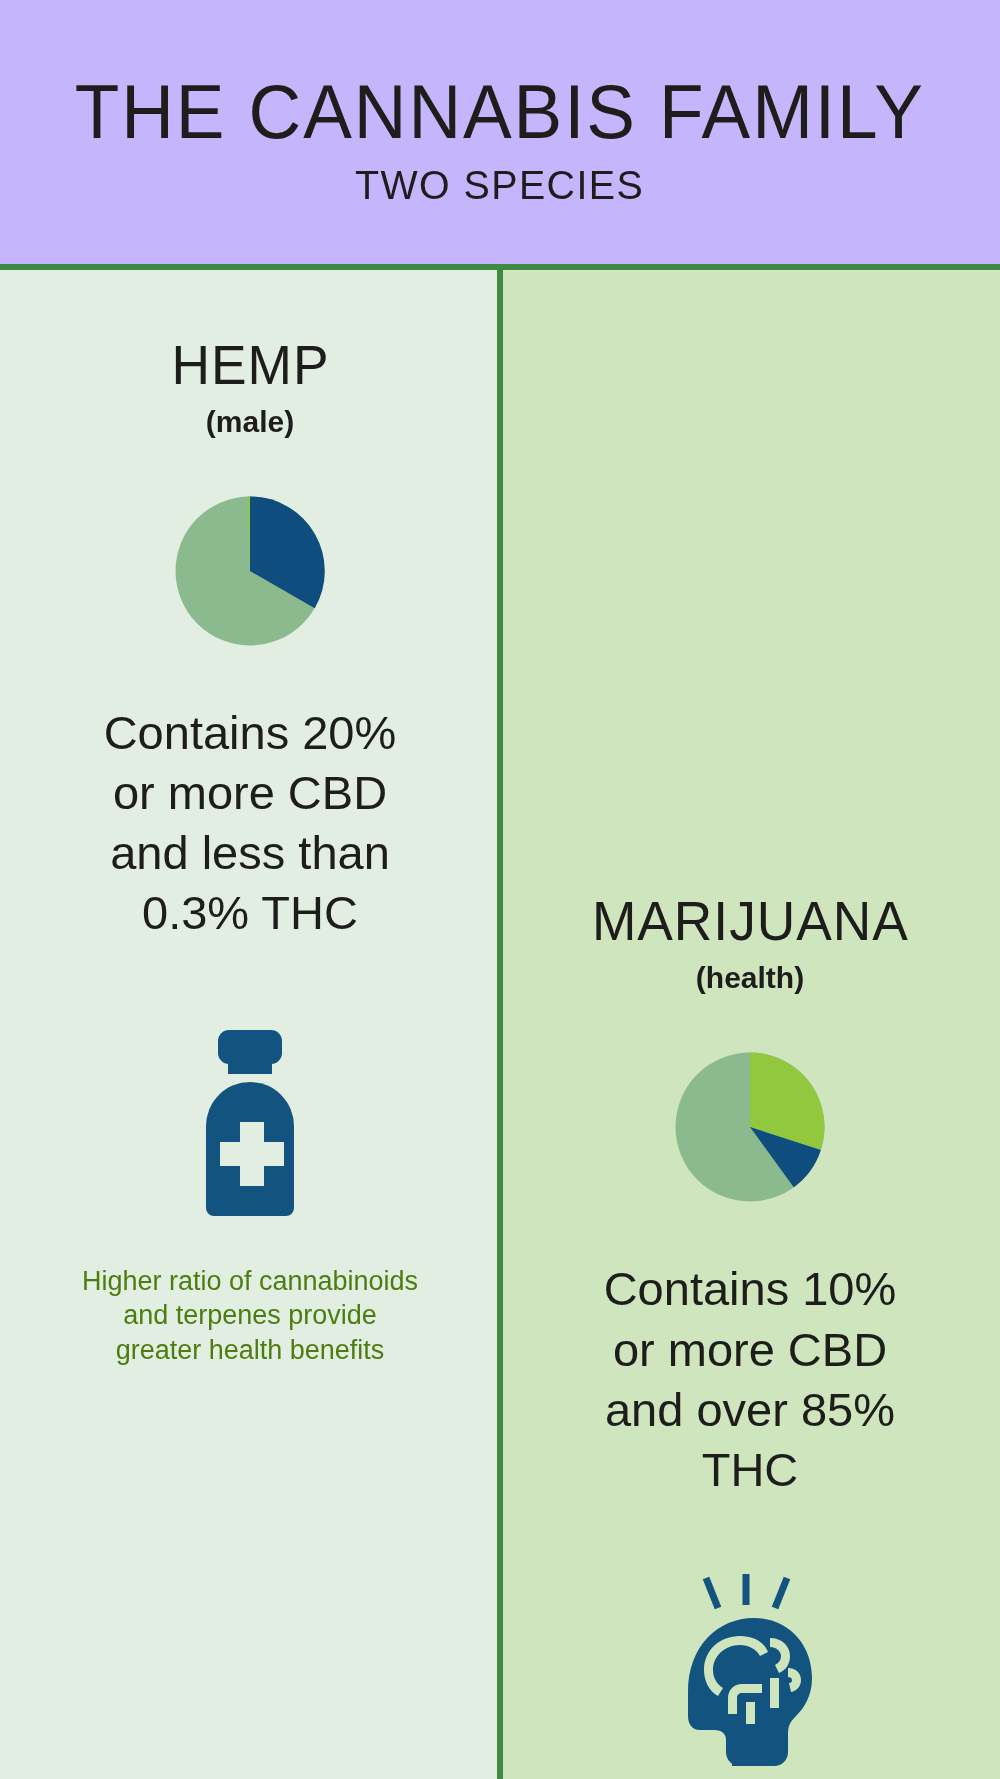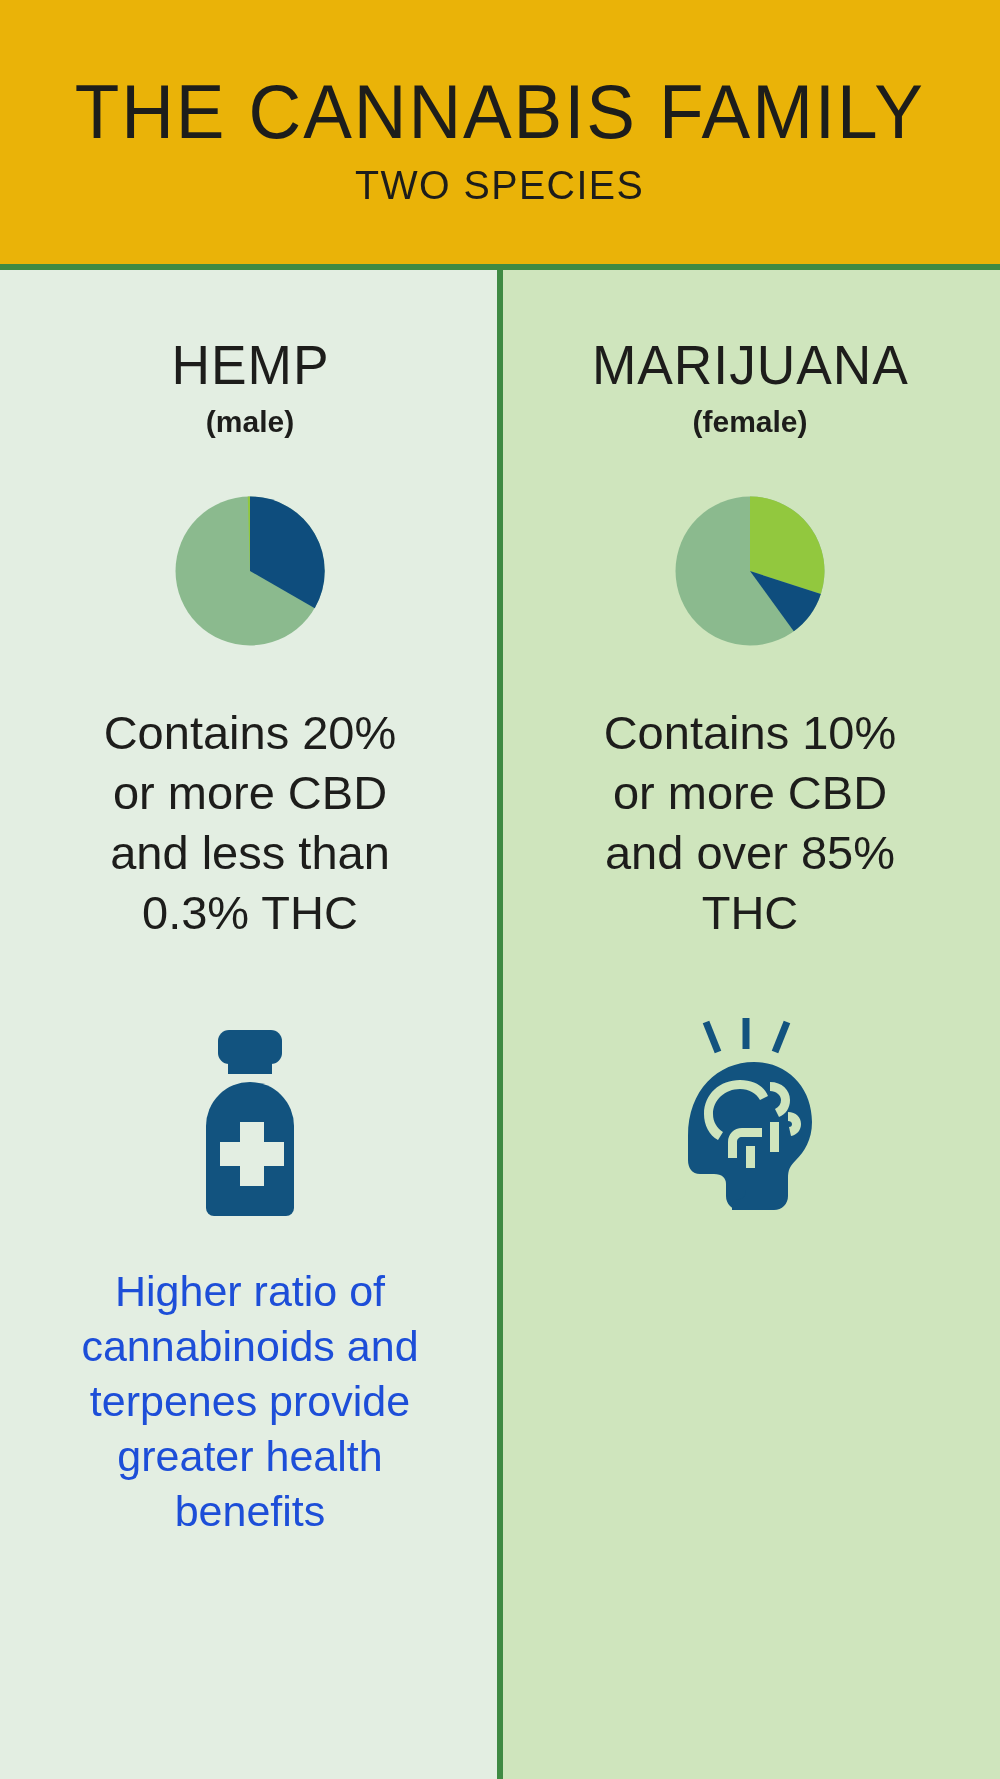--- a/index.html
+++ b/index.html
@@ -15,21 +15,21 @@
     height:1779px;
     overflow:hidden;
     background:#d9e8c9;
   }
 
   
   .header {
     position:absolute;
     left:0; top:0;
     width:1000px; height:264px;
-    background:#eab308;
+    background:#c4b5fd;
     display:flex;
     flex-direction:column;
     align-items:center;
     justify-content:center;
     padding-top:18px;
     z-index:5;
   }
   .header-title {
     font-family:"Liberation Sans Narrow","Liberation Sans", sans-serif;
     font-size:76px;
@@ -70,21 +70,21 @@
   .col {
     position:relative;
     width:50%;
     height:100%;
     padding:0 34px;
     display:flex;
     flex-direction:column;
     align-items:center;
   }
   .col-hemp { background:#e3eee2; }
-  .col-marijuana { background:#cfe5bd; }
+  .col-marijuana { background:#cfe5bd;justify-content:flex-end; }
 
   .col-divider {
     position:absolute;
     left:497px; top:270px;
     width:6px; height:1509px;
     background:#3f8a43;
     z-index:7;
   }
 
   
@@ -135,23 +135,23 @@
     color:#1d1d1b;
     text-align:center;
     line-height:1.28;
     margin-top:56px;
     max-width:330px;
     position:relative;
     z-index:3;
   }
   .benefit-text {
     font-family:"Liberation Sans","DejaVu Sans", sans-serif;
-    font-size:43px;
-    font-weight:400;
-    color:#1d4ed8;
+    font-size:27px;
+    font-weight:400;
+    color:#4d7c0f;
     text-align:center;
     line-height:1.28;
     margin-top:44px;
     max-width:340px;
     position:relative;
     z-index:3;
   }
 
   
   .icon-wrap {
@@ -220,21 +220,21 @@
 
           <path d="M60 92 L60 112 L40 112 L40 136 L60 136 L60 156 L84 156 L84 136 L104 136 L104 112 L84 112 L84 92 Z" fill="#e3eee2"></path>
         </svg>
       </div>
 
       <div class="benefit-text">Higher ratio of cannabinoids and terpenes provide greater health benefits</div>
     </div>
 
     <div class="col col-marijuana">
       <div class="col-title">MARIJUANA</div>
-      <div class="col-sub">(female)</div>
+      <div class="col-sub">(health)</div>
 
       <div class="pie-wrap">
         <svg viewBox="0 0 100 100">
 
           <circle cx="50" cy="50" r="49" fill="#8bba8e"></circle>
 
           <path d="M50 50 L50 1 A49 49 0 0 1 96.6 65.1 Z" fill="#92c83e"></path>
 
           <path d="M50 50 L96.6 65.1 A49 49 0 0 1 78.8 89.6 Z" fill="#0e4d7d"></path>
         </svg>

